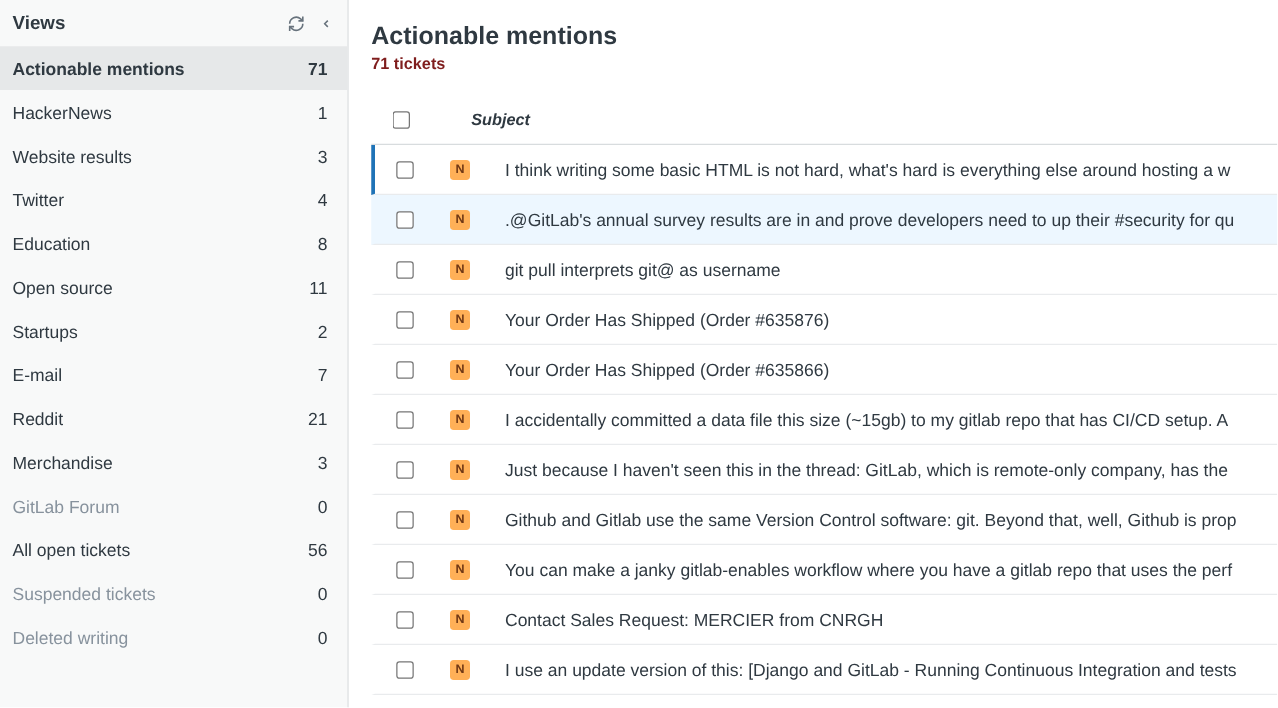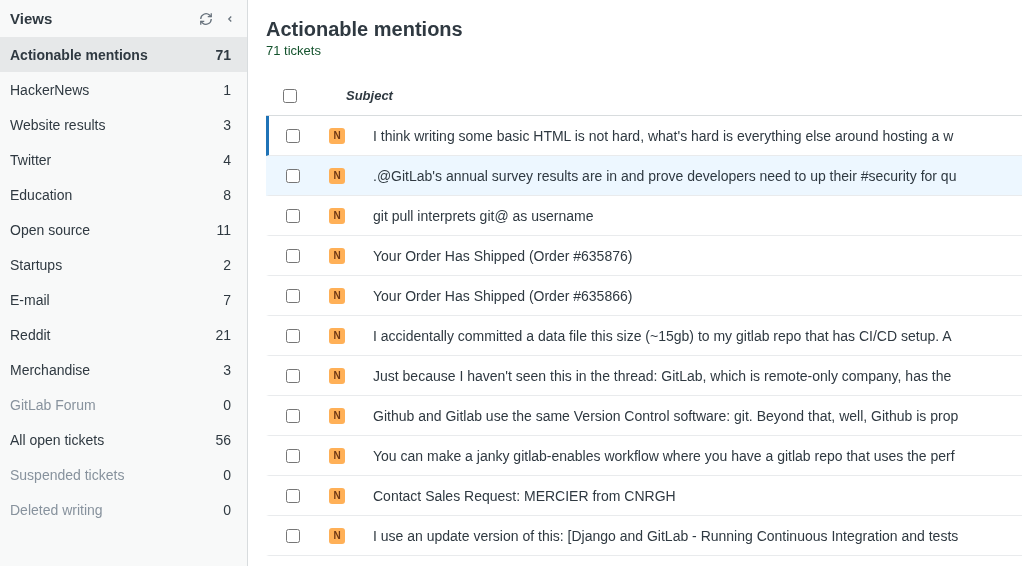--- a/index.html
+++ b/index.html
@@ -6,21 +6,21 @@
     body {
       font-family: -apple-system, BlinkMacSystemFont, "Segoe UI", Helvetica, Arial, sans-serif;
       font-size: 14px;
       color: #2f3941;
       overflow: hidden;
       width: 1022px;
       height: 566px;
     }
     .app { display: flex; height: 566px; }
     .sidebar {
-      width: 248px;
+      width: 279px;
       background: #f8f9f9;
       border-right: 1px solid #d8dcde;
       flex-shrink: 0;
     }
     .sidebar-header {
       display: flex;
       align-items: center;
       justify-content: space-between;
       padding: 10px 12px 10px 10px;
     }
@@ -59,22 +59,23 @@
       overflow: hidden;
     }
     .main-header { padding-left: 0; margin-bottom: 18px; }
     .main-title {
       font-size: 20px;
       font-weight: 700;
       color: #2f3941;
     }
     .main-subtitle {
       font-size: 13px;
-      color: #14532d;
+      color: #7f1d1d;
       margin-top: 2px;
+      font-weight: bold;
     }
     .table { width: 100%; }
     .thead {
       display: flex;
       align-items: center;
       border-bottom: 1px solid #d8dcde;
       height: 40px;
     }
     .cell-checkbox {
       width: 48px;

